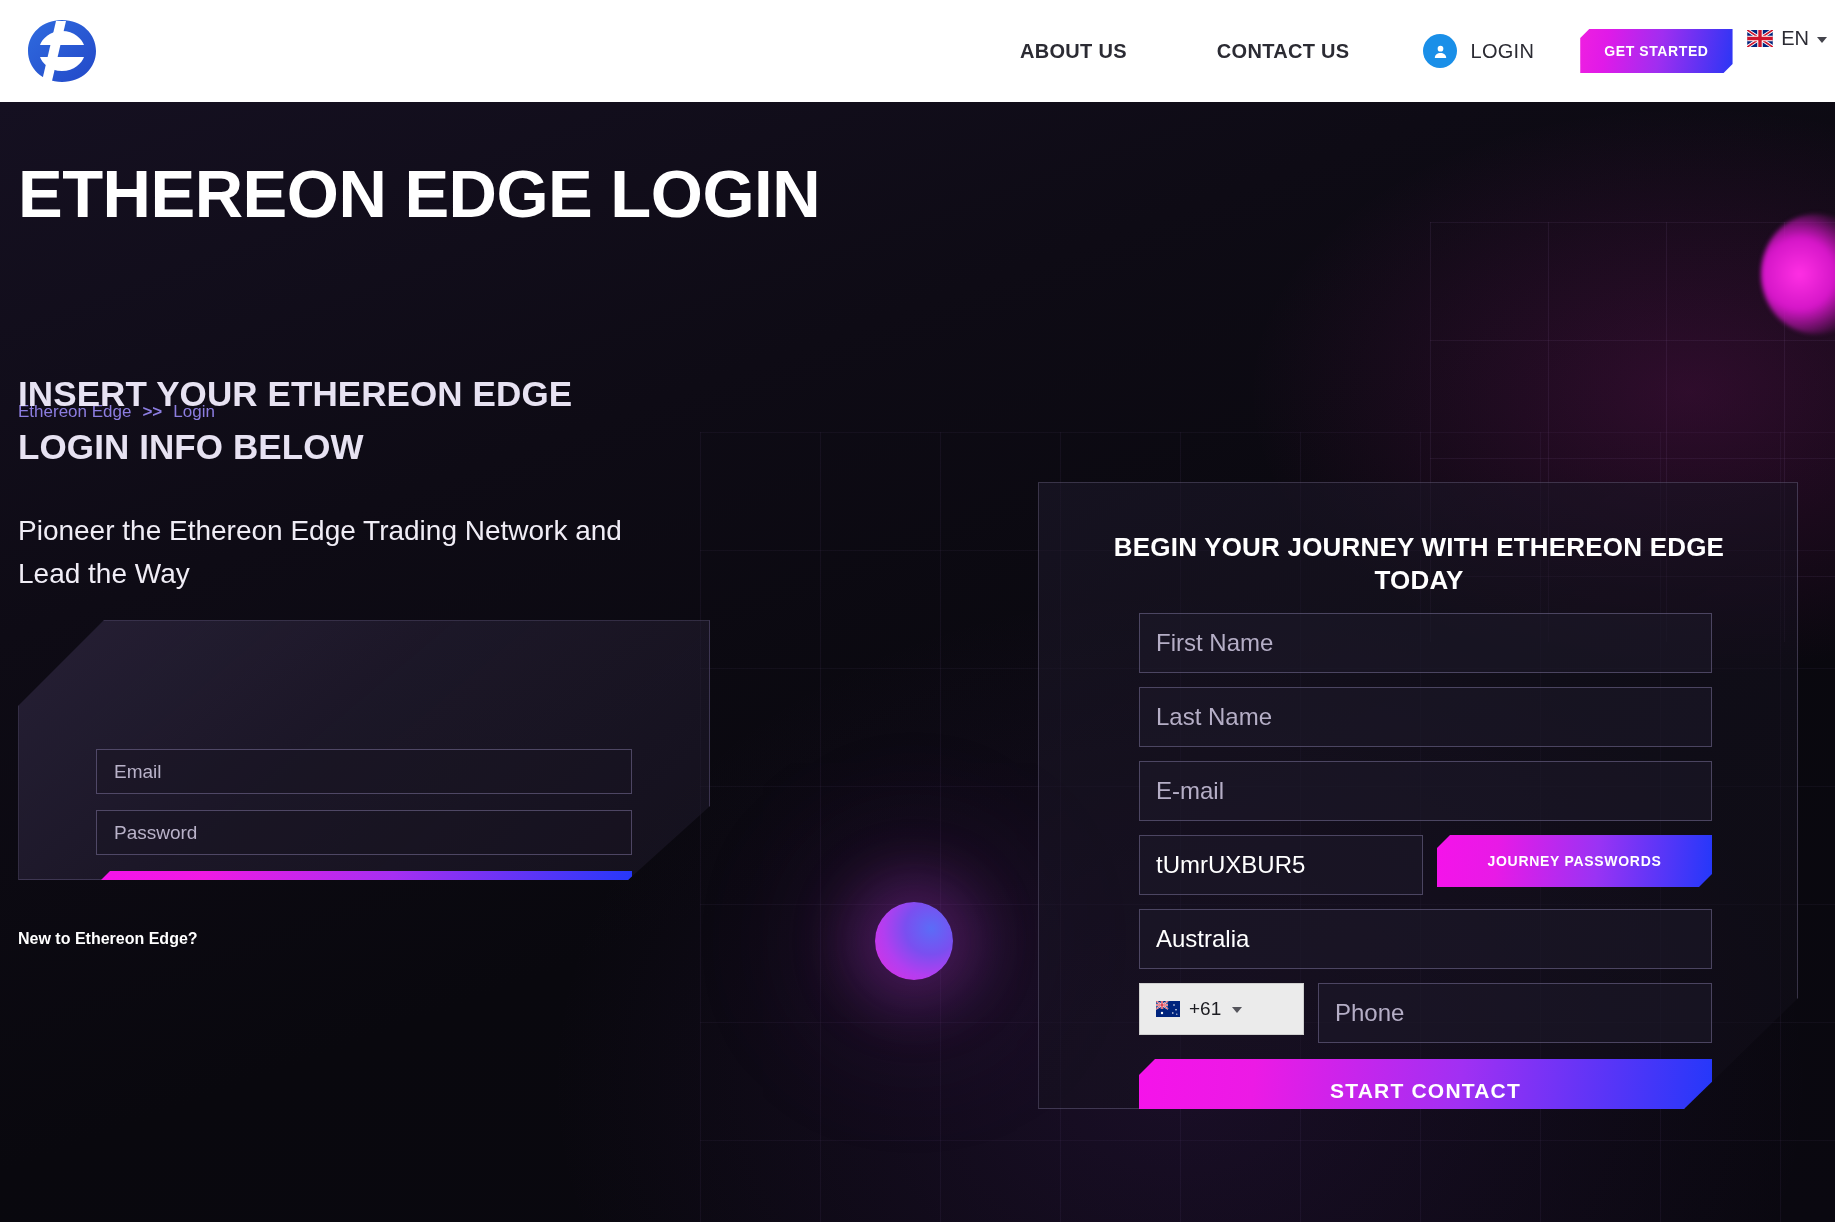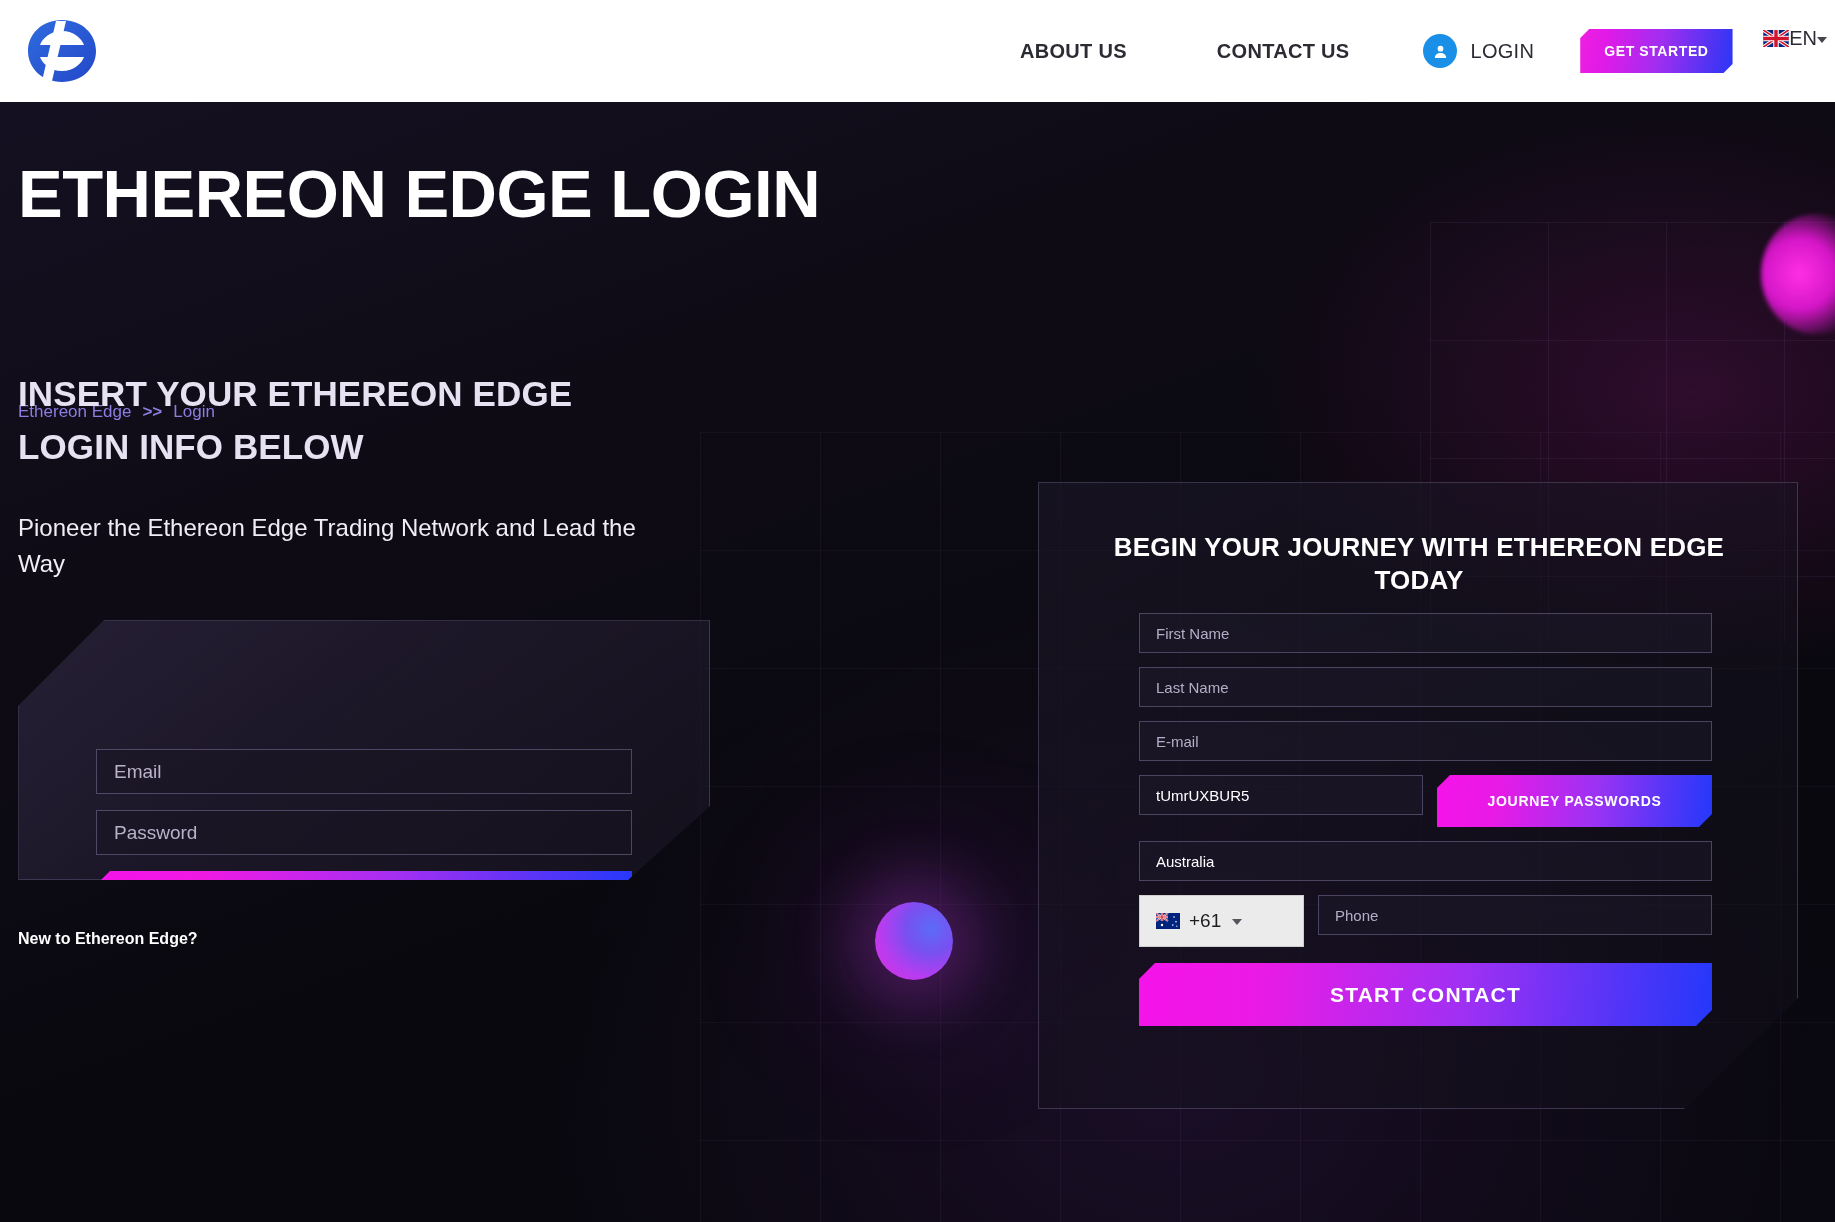--- a/index.html
+++ b/index.html
@@ -95,20 +95,21 @@
     clip-path: polygon(9px 0, 100% 0, 100% calc(100% - 9px), calc(100% - 9px) 100%, 0 100%, 0 9px);
   }
 
   .lang {
     position: absolute;
     right: 8px;
     top: 0;
     height: 76px;
     display: flex;
     align-items: center;
+    gap: 8px;
     cursor: pointer;
   }
   .flag-uk {
     width: 26px; height: 17px;
     flex: none;
     display: block;
   }
   .lang-label {
     color: #2b2b33;
     font-size: 20px;
@@ -212,21 +213,21 @@
     font-weight: 700;
     line-height: 1.52;
     letter-spacing: 0.1px;
   }
 
   .left-sub {
     position: absolute;
     left: 18px; top: 408px;
     width: 660px;
     color: #f0edf6;
-    font-size: 24px;
+    font-size: 28px;
     font-weight: 400;
     line-height: 1.52;
   }
 
   .login-panel {
     position: absolute;
     left: 18px; top: 518px;
     width: 692px; height: 260px;
     background: linear-gradient(140deg, rgba(52,44,72,0.62) 0%, rgba(40,33,56,0.55) 45%, rgba(30,25,42,0.5) 100%);
     border: 1px solid rgba(155,140,195,0.22);
@@ -295,25 +296,25 @@
     line-height: 1.28;
     letter-spacing: 0.2px;
   }
   .signup-form {
     position: absolute;
     left: 100px; top: 130px;
     width: 573px;
   }
   .sinp {
     width: 100%;
-    height: 40px;
+    height: 60px;
     background: rgba(30,26,42,0.55);
     border: 1px solid rgba(160,150,200,0.38);
     color: #ffffff;
-    font-size: 15px;
+    font-size: 24px;
     padding: 0 16px;
     outline: none;
     font-family: "Liberation Sans", sans-serif;
     display: block;
   }
   .sinp::placeholder { color: #b5aec6; opacity: 1; }
   .srow { margin-top: 14px; }
   .srow:first-child { margin-top: 0; }
 
   .pwd-row { display: flex; gap: 14px; margin-top: 14px; }

